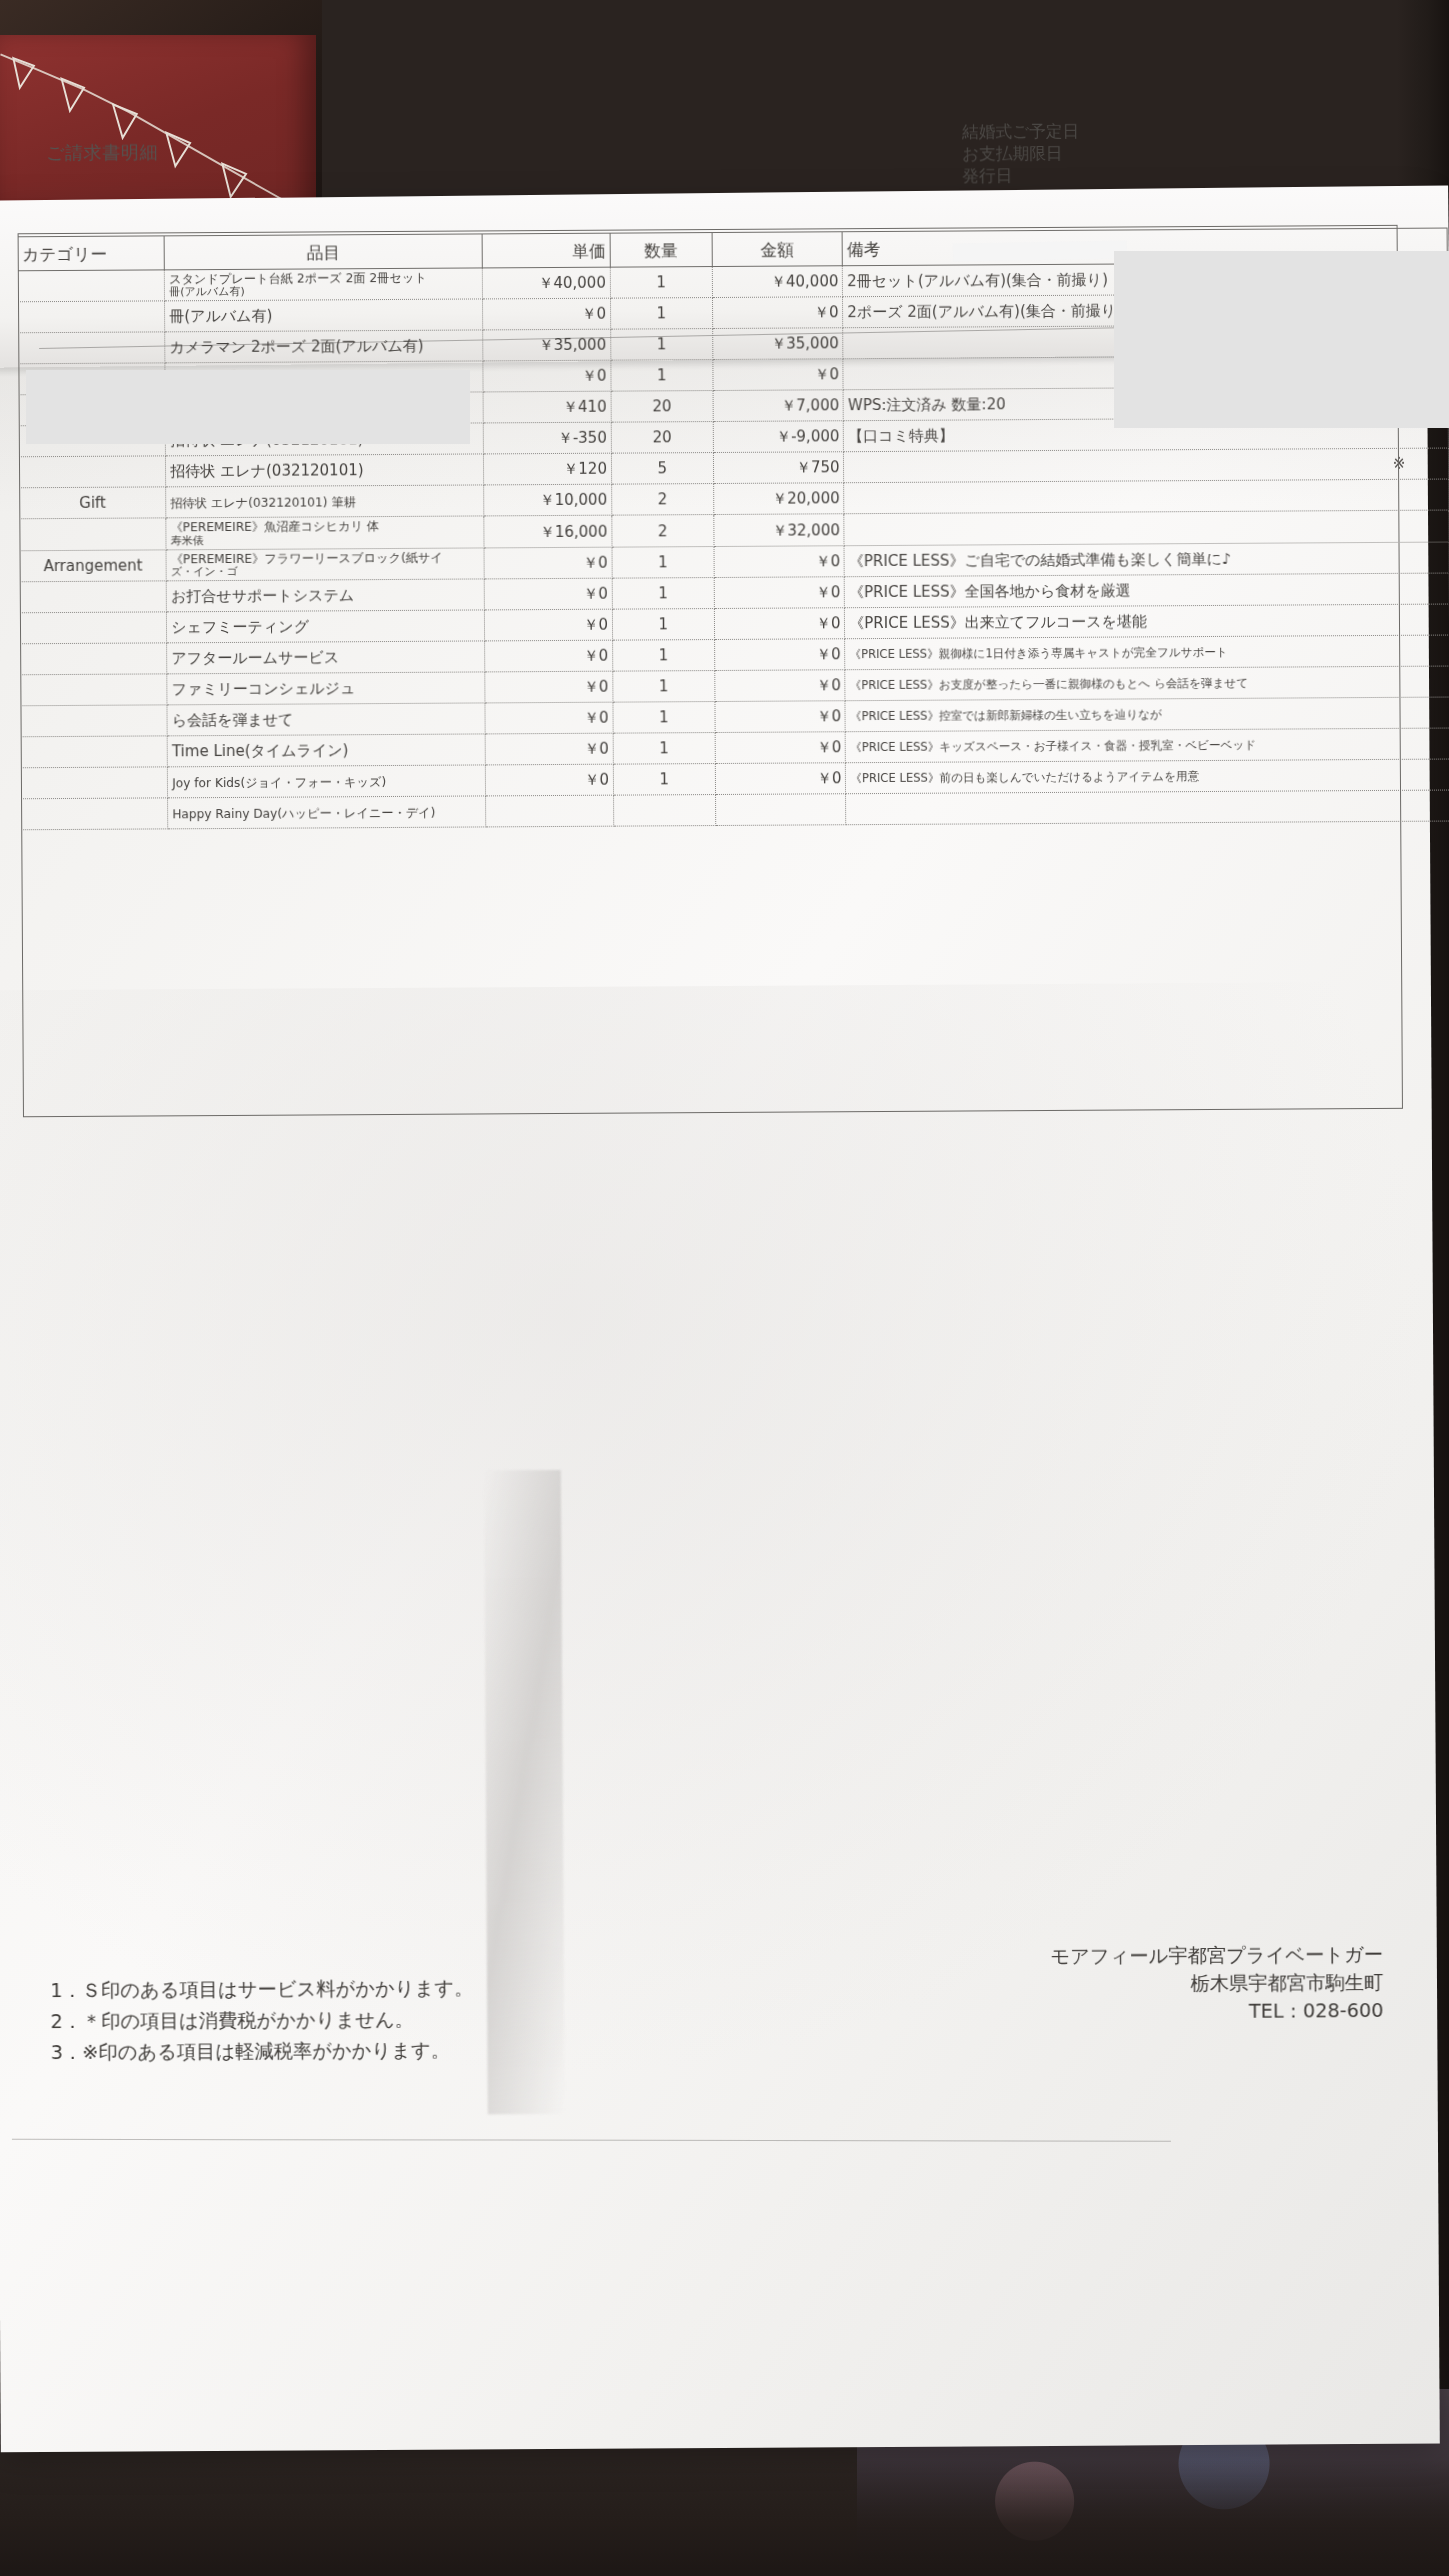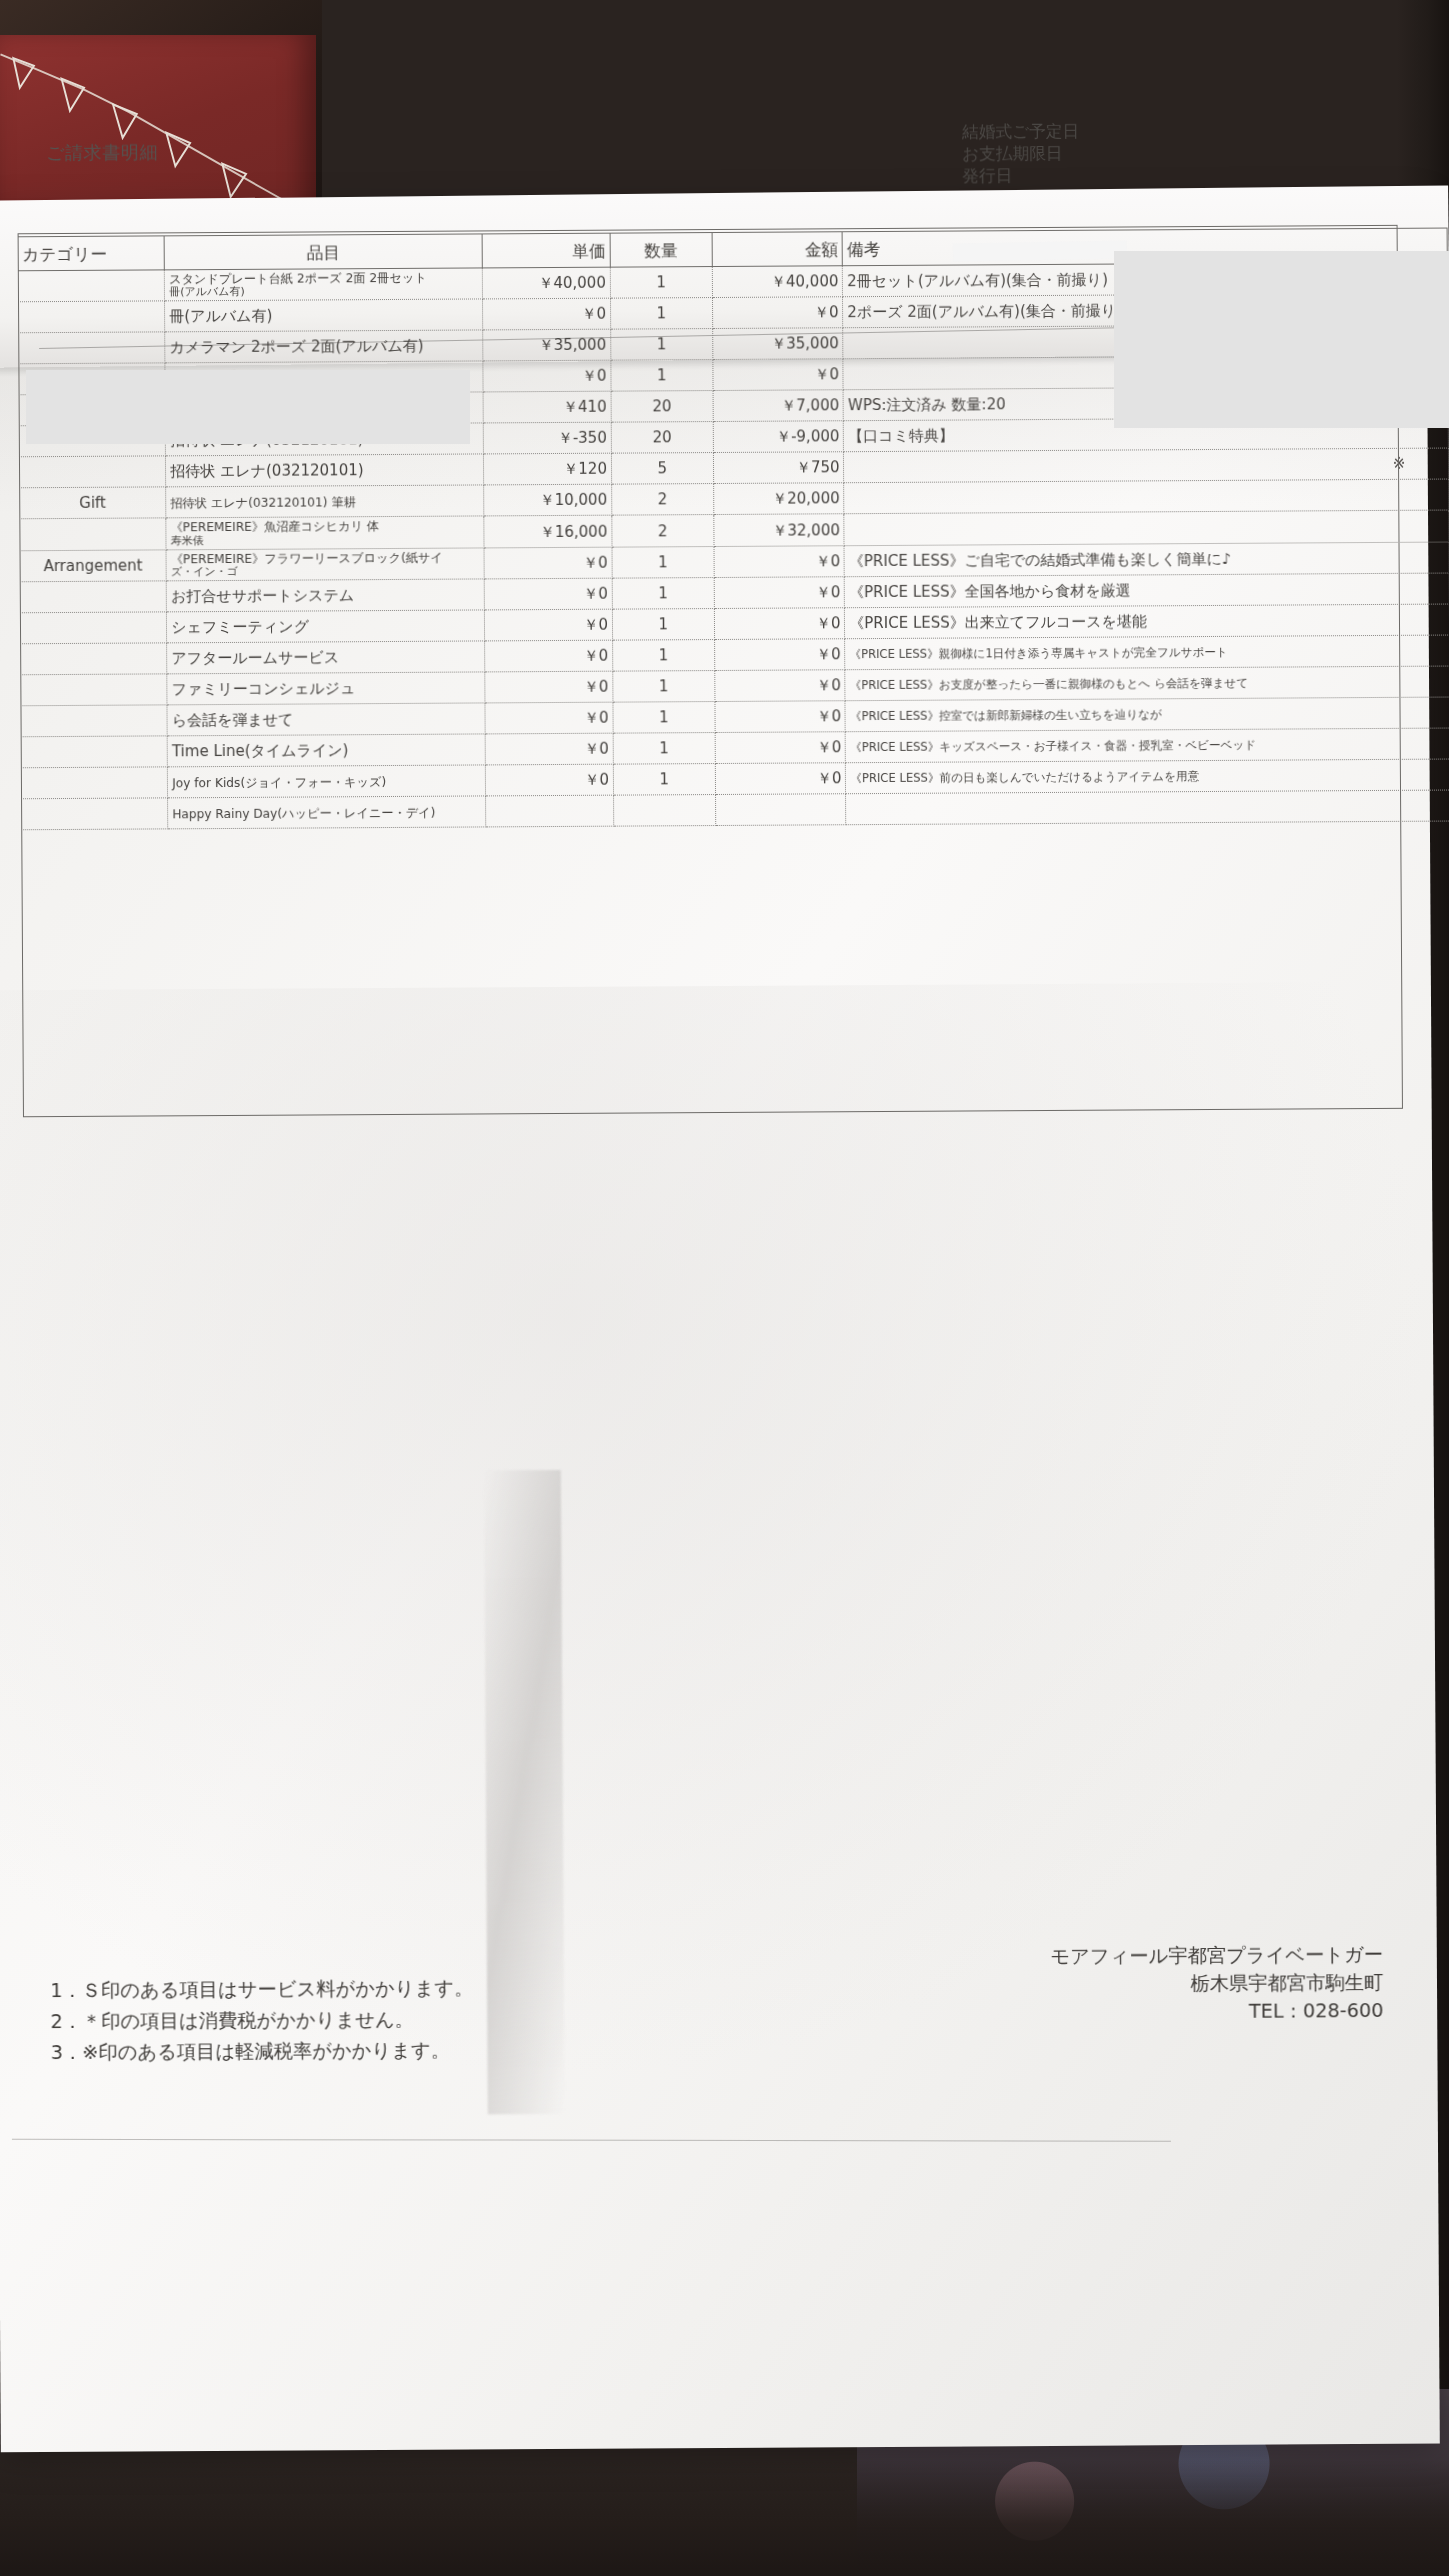--- a/index.html
+++ b/index.html
@@ -173,21 +173,21 @@
   table.invoice thead th {
     border: 0.6px solid #6f6d6a;
     font-size: 16.7px;
     height: 33px;
     font-weight: normal;
   }
   .col-cat { width: 138px; text-align: left; }
   .col-item { width: 309px; text-align: center; }
   .col-price { width: 119px; text-align: right; }
   .col-qty { width: 93px; text-align: center; }
-  .col-amt { width: 122px; text-align: right; }
+  .col-amt { width: 122px; text-align: center; }
   .col-note { width: 596px; text-align: left; }
 
   td.cat { text-align: center; font-size: 17.4px; }
   td.item { text-align: left; font-size: 16px; }
   td.price { text-align: right; font-size: 16px; }
   td.qty { text-align: center; font-size: 16px; }
   td.amt { text-align: right; font-size: 16px; }
   td.note { text-align: left; font-size: 14px; color: #4a4744; }
   td.note.small { font-size: 11.6px; }
 

